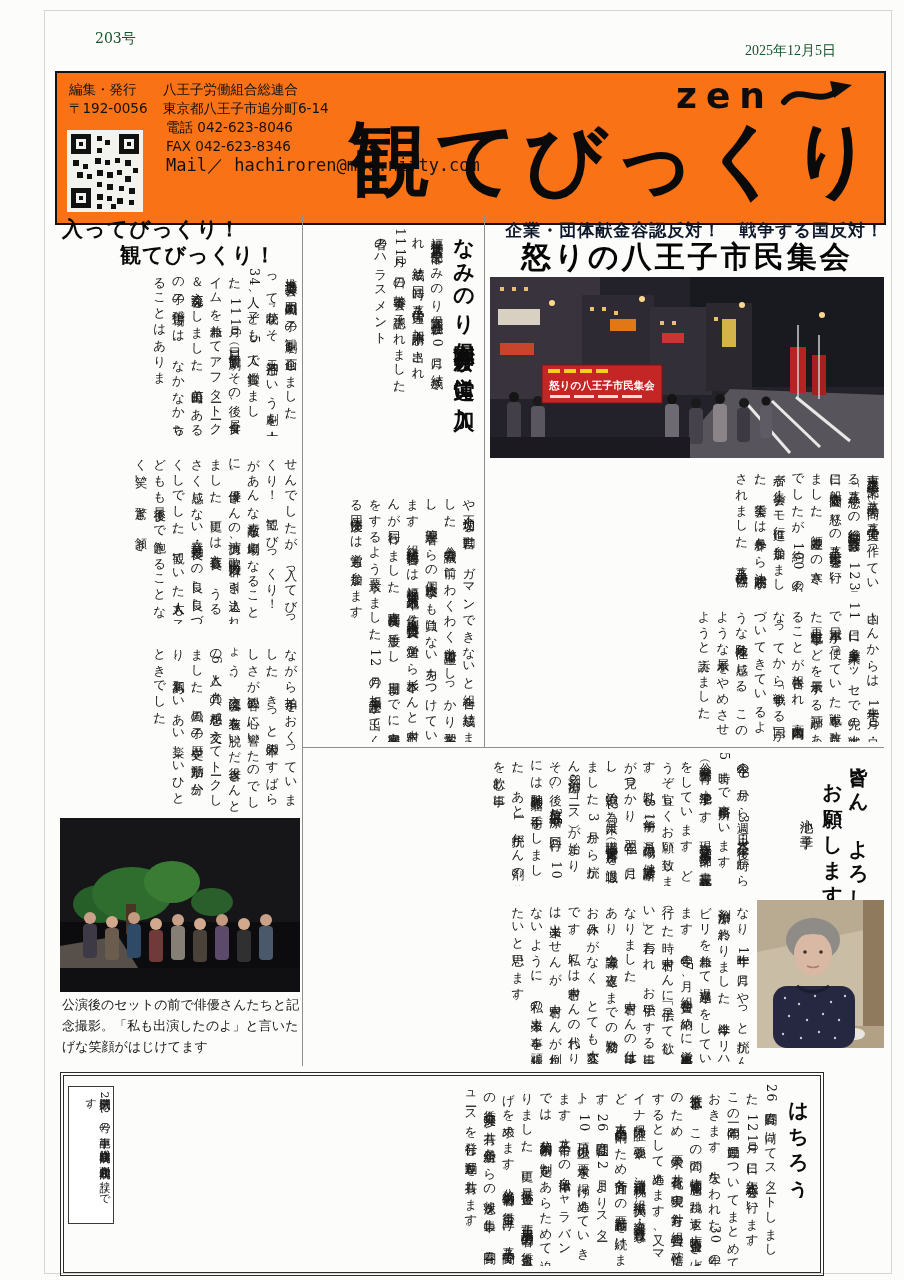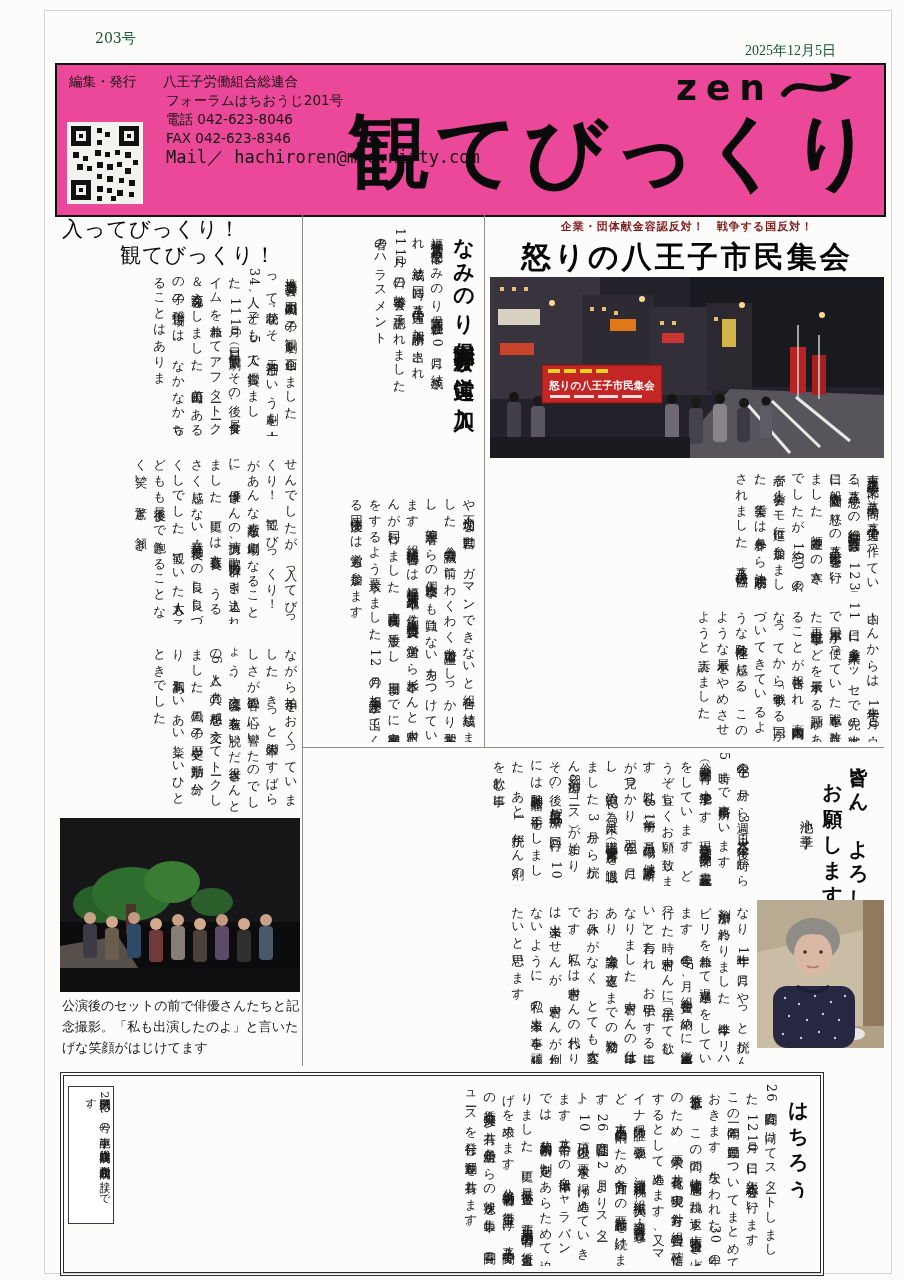--- a/index.html
+++ b/index.html
@@ -5,21 +5,21 @@
   html,body{margin:0;padding:0;}
   body{
     width:904px;height:1280px;position:relative;overflow:hidden;
     background:#fcfcfa;color:#1a1a1a;
     font-family:"DejaVu Sans","Liberation Sans",sans-serif;
   }
   .abs{position:absolute;}
   .sheet-frame{left:44px;top:10px;width:846px;height:1262px;border:1px solid #d6d6d0;}
   .corner-meta{font-family:"DejaVu Serif","Liberation Serif",serif;font-size:14px;color:#14532d;}
   
-  .masthead{left:55px;top:63px;width:827px;height:150px;border:2px solid #111;background:#ec4899;}
+  .masthead{left:55px;top:71px;width:827px;height:150px;border:2px solid #111;background:#f97316;}
   .pub-line{font-size:13.5px;line-height:19px;white-space:nowrap;color:#111;}
   .pub-label{display:inline-block;width:94px;}
   .pub-indent{padding-left:97px;}
   .mail-line{font-family:"DejaVu Sans Mono","Liberation Mono",monospace;font-size:17px;}
   .logo-row{position:absolute;top:2px;right:18px;display:flex;align-items:center;gap:6px;}
   .logo-word{font-size:36px;font-weight:800;letter-spacing:9px;color:#0d0d0d;}
   .nl-title{position:absolute;top:40px;right:4px;font-size:81px;font-weight:900;
     letter-spacing:6px;line-height:1.15;color:#0a0a0a;white-space:nowrap;}
   
   .vrule{width:1px;background:#8f8f8a;}
@@ -28,23 +28,23 @@
   .vt{writing-mode:vertical-rl;text-orientation:mixed;}
   .vbody{
     writing-mode:vertical-rl;text-orientation:mixed;overflow:hidden;
     font-family:"DejaVu Serif","Liberation Serif",serif;
     font-size:12.5px;line-height:1.5;letter-spacing:1.5px;color:#191919;
   }
   .vhead{
     writing-mode:vertical-rl;text-orientation:mixed;overflow:hidden;
     font-weight:800;color:#0c0c0c;font-family:"DejaVu Sans","Liberation Sans",sans-serif;
   }
-  .pop-head{font-size:21px;font-weight:400;line-height:1.25;color:#0a0a0a;letter-spacing:1px;}
-  .caption{font-family:Liberation Sans, sans-serif;font-size:13px;line-height:1.62;color:#161616;}
-  .slogan{font-size:11px;font-weight:800;text-align:center;letter-spacing:1px;color:#7f1d1d;}
+  .pop-head{font-size:21px;font-weight:700;line-height:1.25;color:#0a0a0a;letter-spacing:1px;}
+  .caption{font-family:Liberation Mono, monospace;font-size:13px;line-height:1.62;color:#161616;}
+  .slogan{font-size:17px;font-weight:800;text-align:right;letter-spacing:1px;color:#0f172a;}
   .big-head{font-family:"DejaVu Serif","Liberation Serif",serif;font-size:30px;font-weight:900;
     text-align:center;letter-spacing:3px;color:#050505;}
   .photo{overflow:hidden;background:#111;}
   .photo svg{display:block;}
   .bottom-box{left:60px;top:1072px;width:762px;height:202px;border:1px solid #2b2b2b;}
   .bottom-box-inner{position:absolute;left:2px;top:2px;right:2px;bottom:2px;border:1px solid #2b2b2b;}
   .correction{border:1.5px solid #3a3a3a;background:#fff;padding:3px 2px;
     font-size:11px;line-height:1.25;letter-spacing:0.5px;}
   svg text{font-family:"DejaVu Sans","Liberation Sans",sans-serif;}
 </style>
@@ -52,21 +52,21 @@
 <body>
 
 <div class="abs sheet-frame"></div>
 
 <div class="abs corner-meta" style="left:95px;top:30px;">203号</div>
 <div class="abs corner-meta" style="left:745px;top:42px;font-family:Liberation Serif, serif;">2025年12月5日</div>
 
 <div class="abs masthead">
   <div class="abs" style="left:12px;top:7px;">
     <div class="pub-line"><span class="pub-label">編集・発行</span><span>八王子労働組合総連合</span></div>
-    <div class="pub-line pub-indent">フォーラムはちおうじ201号</div>
+    <div class="pub-line"><span class="pub-label">〒192-0056</span><span>東京都八王子市追分町6-14</span></div>
     <div class="pub-line pub-indent">電話 042-623-8046</div>
     <div class="pub-line pub-indent">FAX 042-623-8346</div>
     <div class="pub-line pub-indent mail-line">Mail／ hachiroren@mbe.nifty.com</div>
   </div>
 
   <div class="abs" style="left:10px;top:57px;">
     <svg width="76" height="82" viewBox="0 0 76 82">
       <rect x="0" y="0" width="76" height="82" fill="#f2f2ef"></rect>
       <g fill="#111">
         <rect x="4" y="4" width="20" height="20"></rect>

